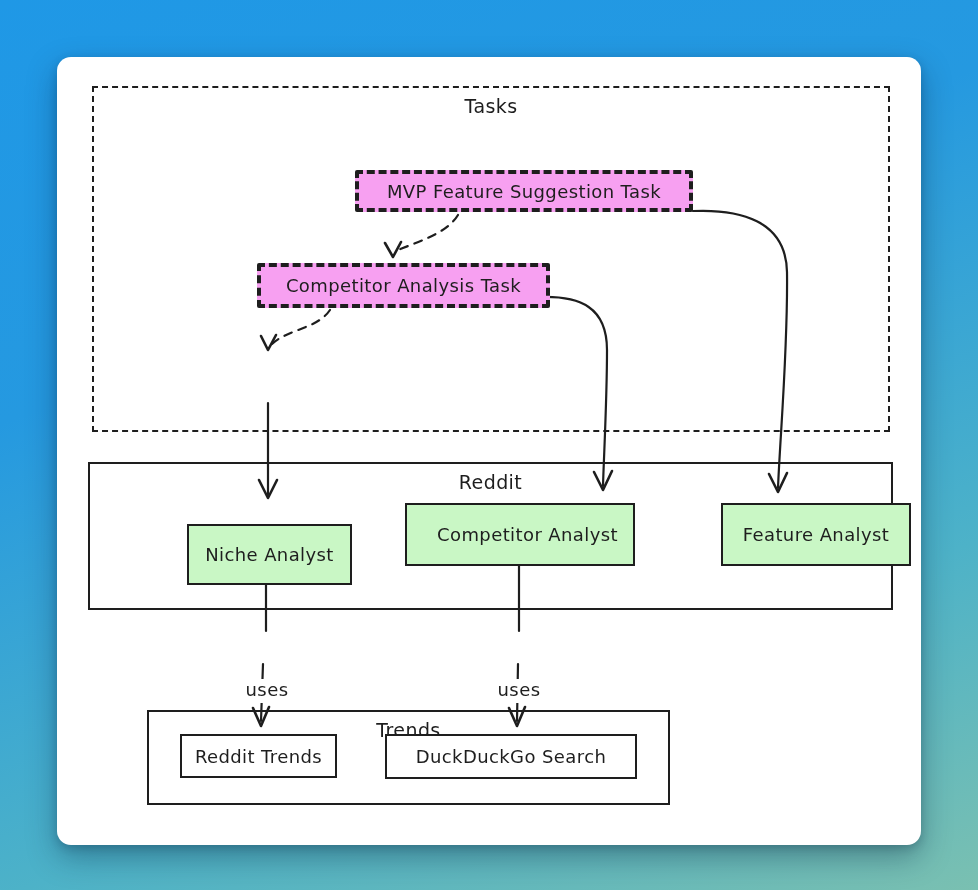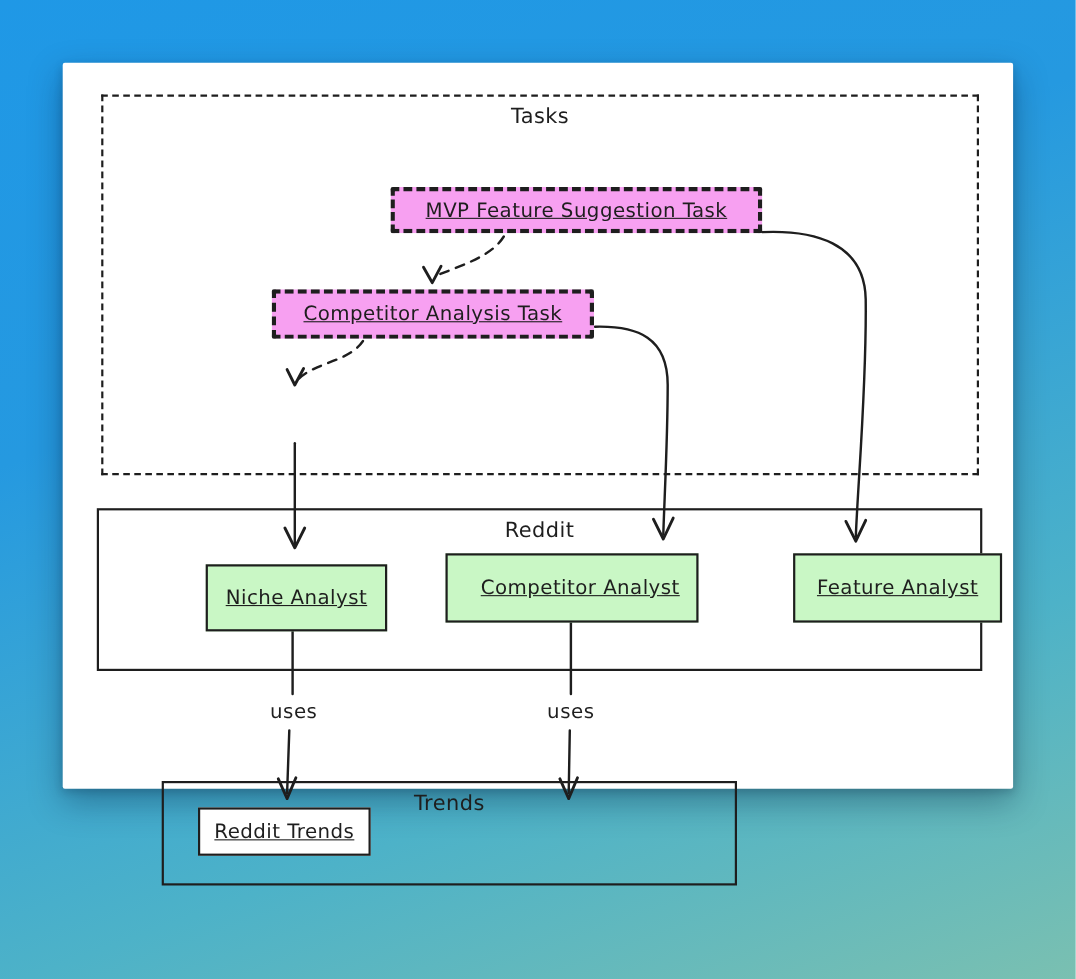--- a/index.html
+++ b/index.html
@@ -7,50 +7,50 @@
     --stroke:#1e1e1e; --task-fill:#f7a0f1; --agent-fill:#c9f7c5;
   }
   *{margin:0;padding:0;box-sizing:border-box;}
   html,body{width:978px;height:890px;overflow:hidden;}
   body{font-family:"DejaVu Sans","Liberation Sans",sans-serif;color:var(--stroke);}
   .stage{
     position:relative;width:978px;height:890px;
     background:linear-gradient(160deg,var(--bg-top) 0%,#2599e0 34%,var(--bg-mid) 72%,var(--bg-bottom) 100%);
   }
   .card{
-    position:absolute;left:57px;top:57px;width:864px;height:660px;
-    background:#ffffff;border-radius:2px;
+    position:absolute;left:57px;top:57px;width:864px;height:788px;
+    background:#ffffff;border-radius:14px;
     box-shadow:0 12px 30px rgba(0,25,55,.35),0 3px 8px rgba(0,25,55,.18);
   }
   .frame-label{
     position:absolute;top:7px;left:0;width:100%;text-align:center;
     font-size:19px;letter-spacing:.4px;
   }
   .frame{position:absolute;}
   .tasks-frame{left:35px;top:29px;width:798px;height:346px;border:2px dashed var(--stroke);}
   .agents-frame{left:31px;top:405px;width:805px;height:148px;border:2px solid var(--stroke);}
   .tools-frame{left:90px;top:653px;width:523px;height:95px;border:2px solid var(--stroke);}
   .node{
     position:absolute;display:flex;align-items:center;justify-content:center;
-    font-size:18px;letter-spacing:.4px;text-align:center;white-space:nowrap;text-decoration:underline;
+    font-size:18px;letter-spacing:.4px;text-align:center;white-space:nowrap;
   }
   .task-node{background:var(--task-fill);border:4px dashed var(--stroke);border-radius:2px;}
   .task-mvp{left:298px;top:113px;width:338px;height:42px;}
-  .task-competitor{left:190px;top:206px;width:293px;height:45px;text-align:right;}
+  .task-competitor{left:200px;top:206px;width:293px;height:45px;text-align:right;}
   .task-niche{left:98px;top:299px;width:227px;height:46px;}
   .agent-node{background:var(--agent-fill);border:2px solid var(--stroke);}
-  .agent-niche{left:130px;top:456px;width:165px;height:61px;}
+  .agent-niche{left:130px;top:467px;width:165px;height:61px;}
   .agent-competitor{left:348px;top:446px;width:230px;height:63px;padding-left:15px;}
   .agent-feature{left:664px;top:446px;width:190px;height:63px;}
   .tool-node{background:#ffffff;border:2px solid var(--stroke);}
   .tool-reddit{left:123px;top:677px;width:157px;height:44px;text-align:center;}
   .tool-ddg{left:328px;top:677px;width:252px;height:45px;}
   .edge-label{
     position:absolute;width:70px;height:24px;text-align:center;
-    font-size:18px;letter-spacing:.5px;background:#fff;
+    font-size:18px;letter-spacing:.5px;background:#fff;margin-top:42px;
   }
   .uses-left{left:175px;top:580px;}
   .uses-right{left:427px;top:580px;}
   svg.edges{position:absolute;left:0;top:0;width:864px;height:776px;pointer-events:none;}
   .edge{fill:none;stroke:var(--stroke);stroke-width:2.2;stroke-linecap:round;}
   .edge.dashed{stroke-dasharray:8 7;}
   .ah{fill:none;stroke:var(--stroke);stroke-width:2.6;stroke-linecap:round;stroke-linejoin:round;}
 </style>
 </head>
 <body>
@@ -97,18 +97,19 @@
     </svg>
 
     <div class="node task-node task-mvp">MVP Feature Suggestion Task</div>
     <div class="node task-node task-competitor">Competitor Analysis Task</div>
 
     <div class="node agent-node agent-niche">Niche Analyst</div>
     <div class="node agent-node agent-competitor">Competitor Analyst</div>
     <div class="node agent-node agent-feature">Feature Analyst</div>
 
     <div class="node tool-node tool-reddit">Reddit Trends</div>
+    <div class="node tool-node tool-ddg">DuckDuckGo Search</div>
 
     <div class="edge-label uses-left">uses</div>
     <div class="edge-label uses-right">uses</div>
 
   </div>
 </div>
 
 </body></html>

